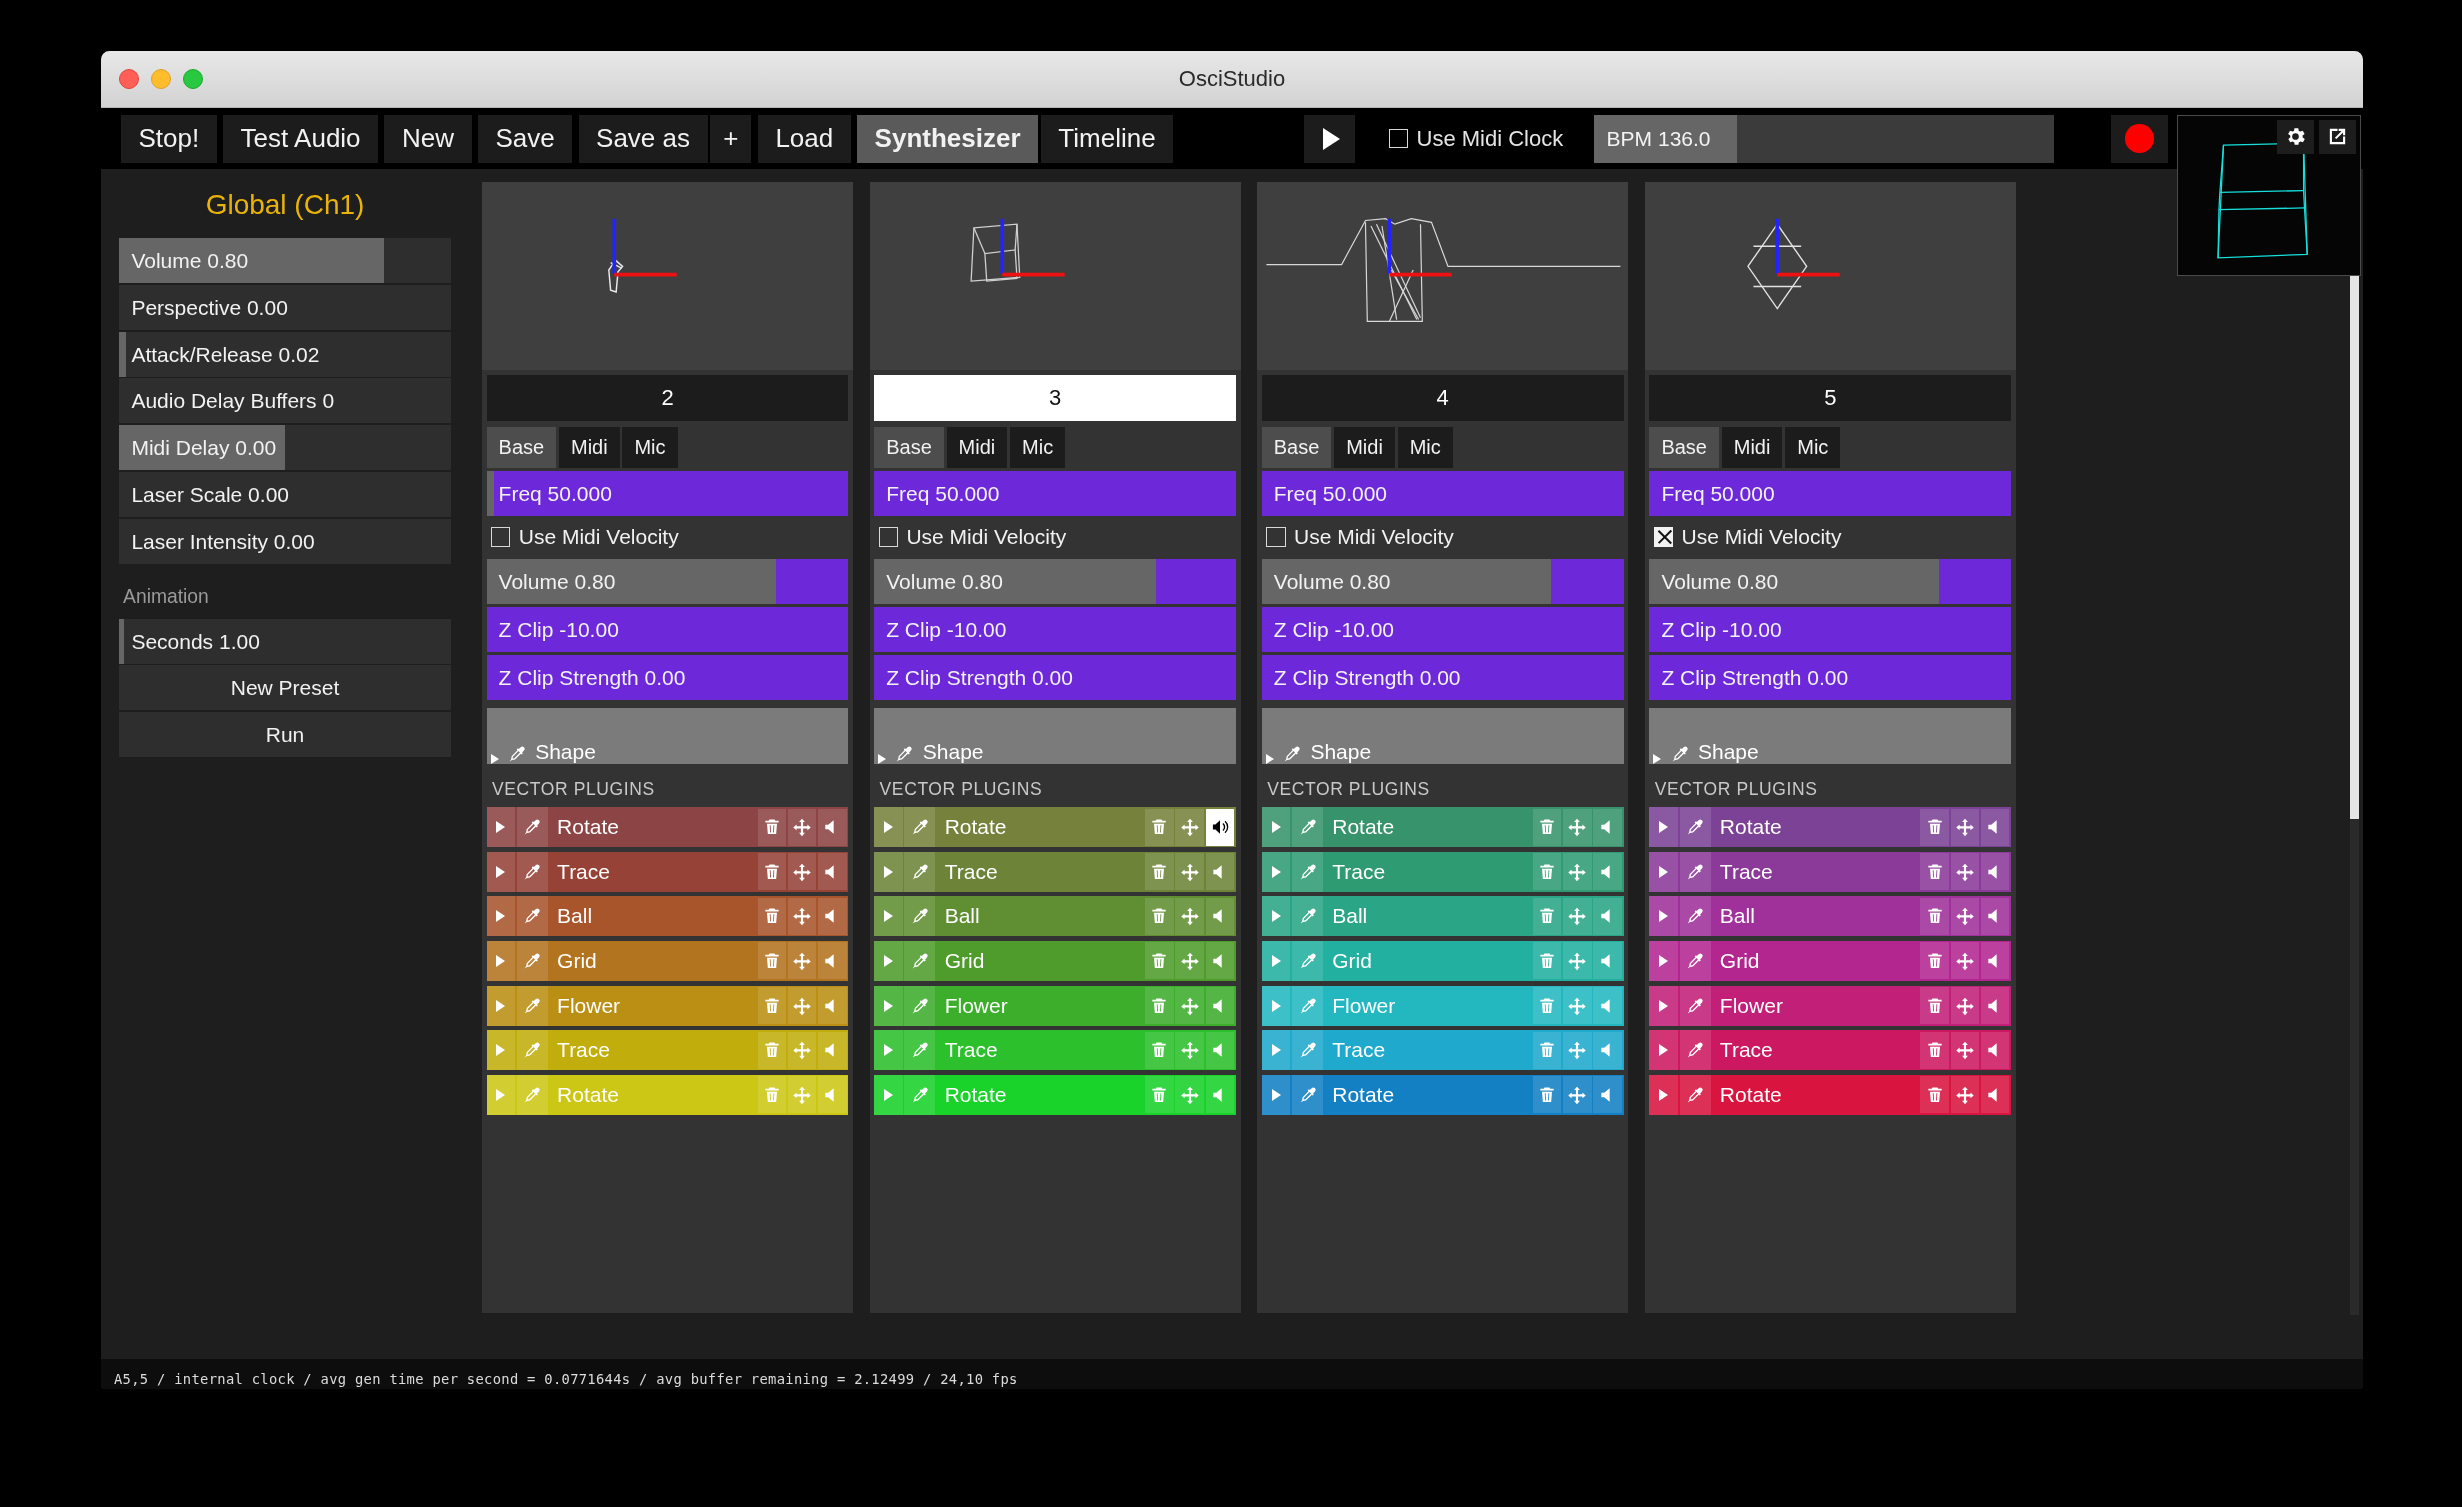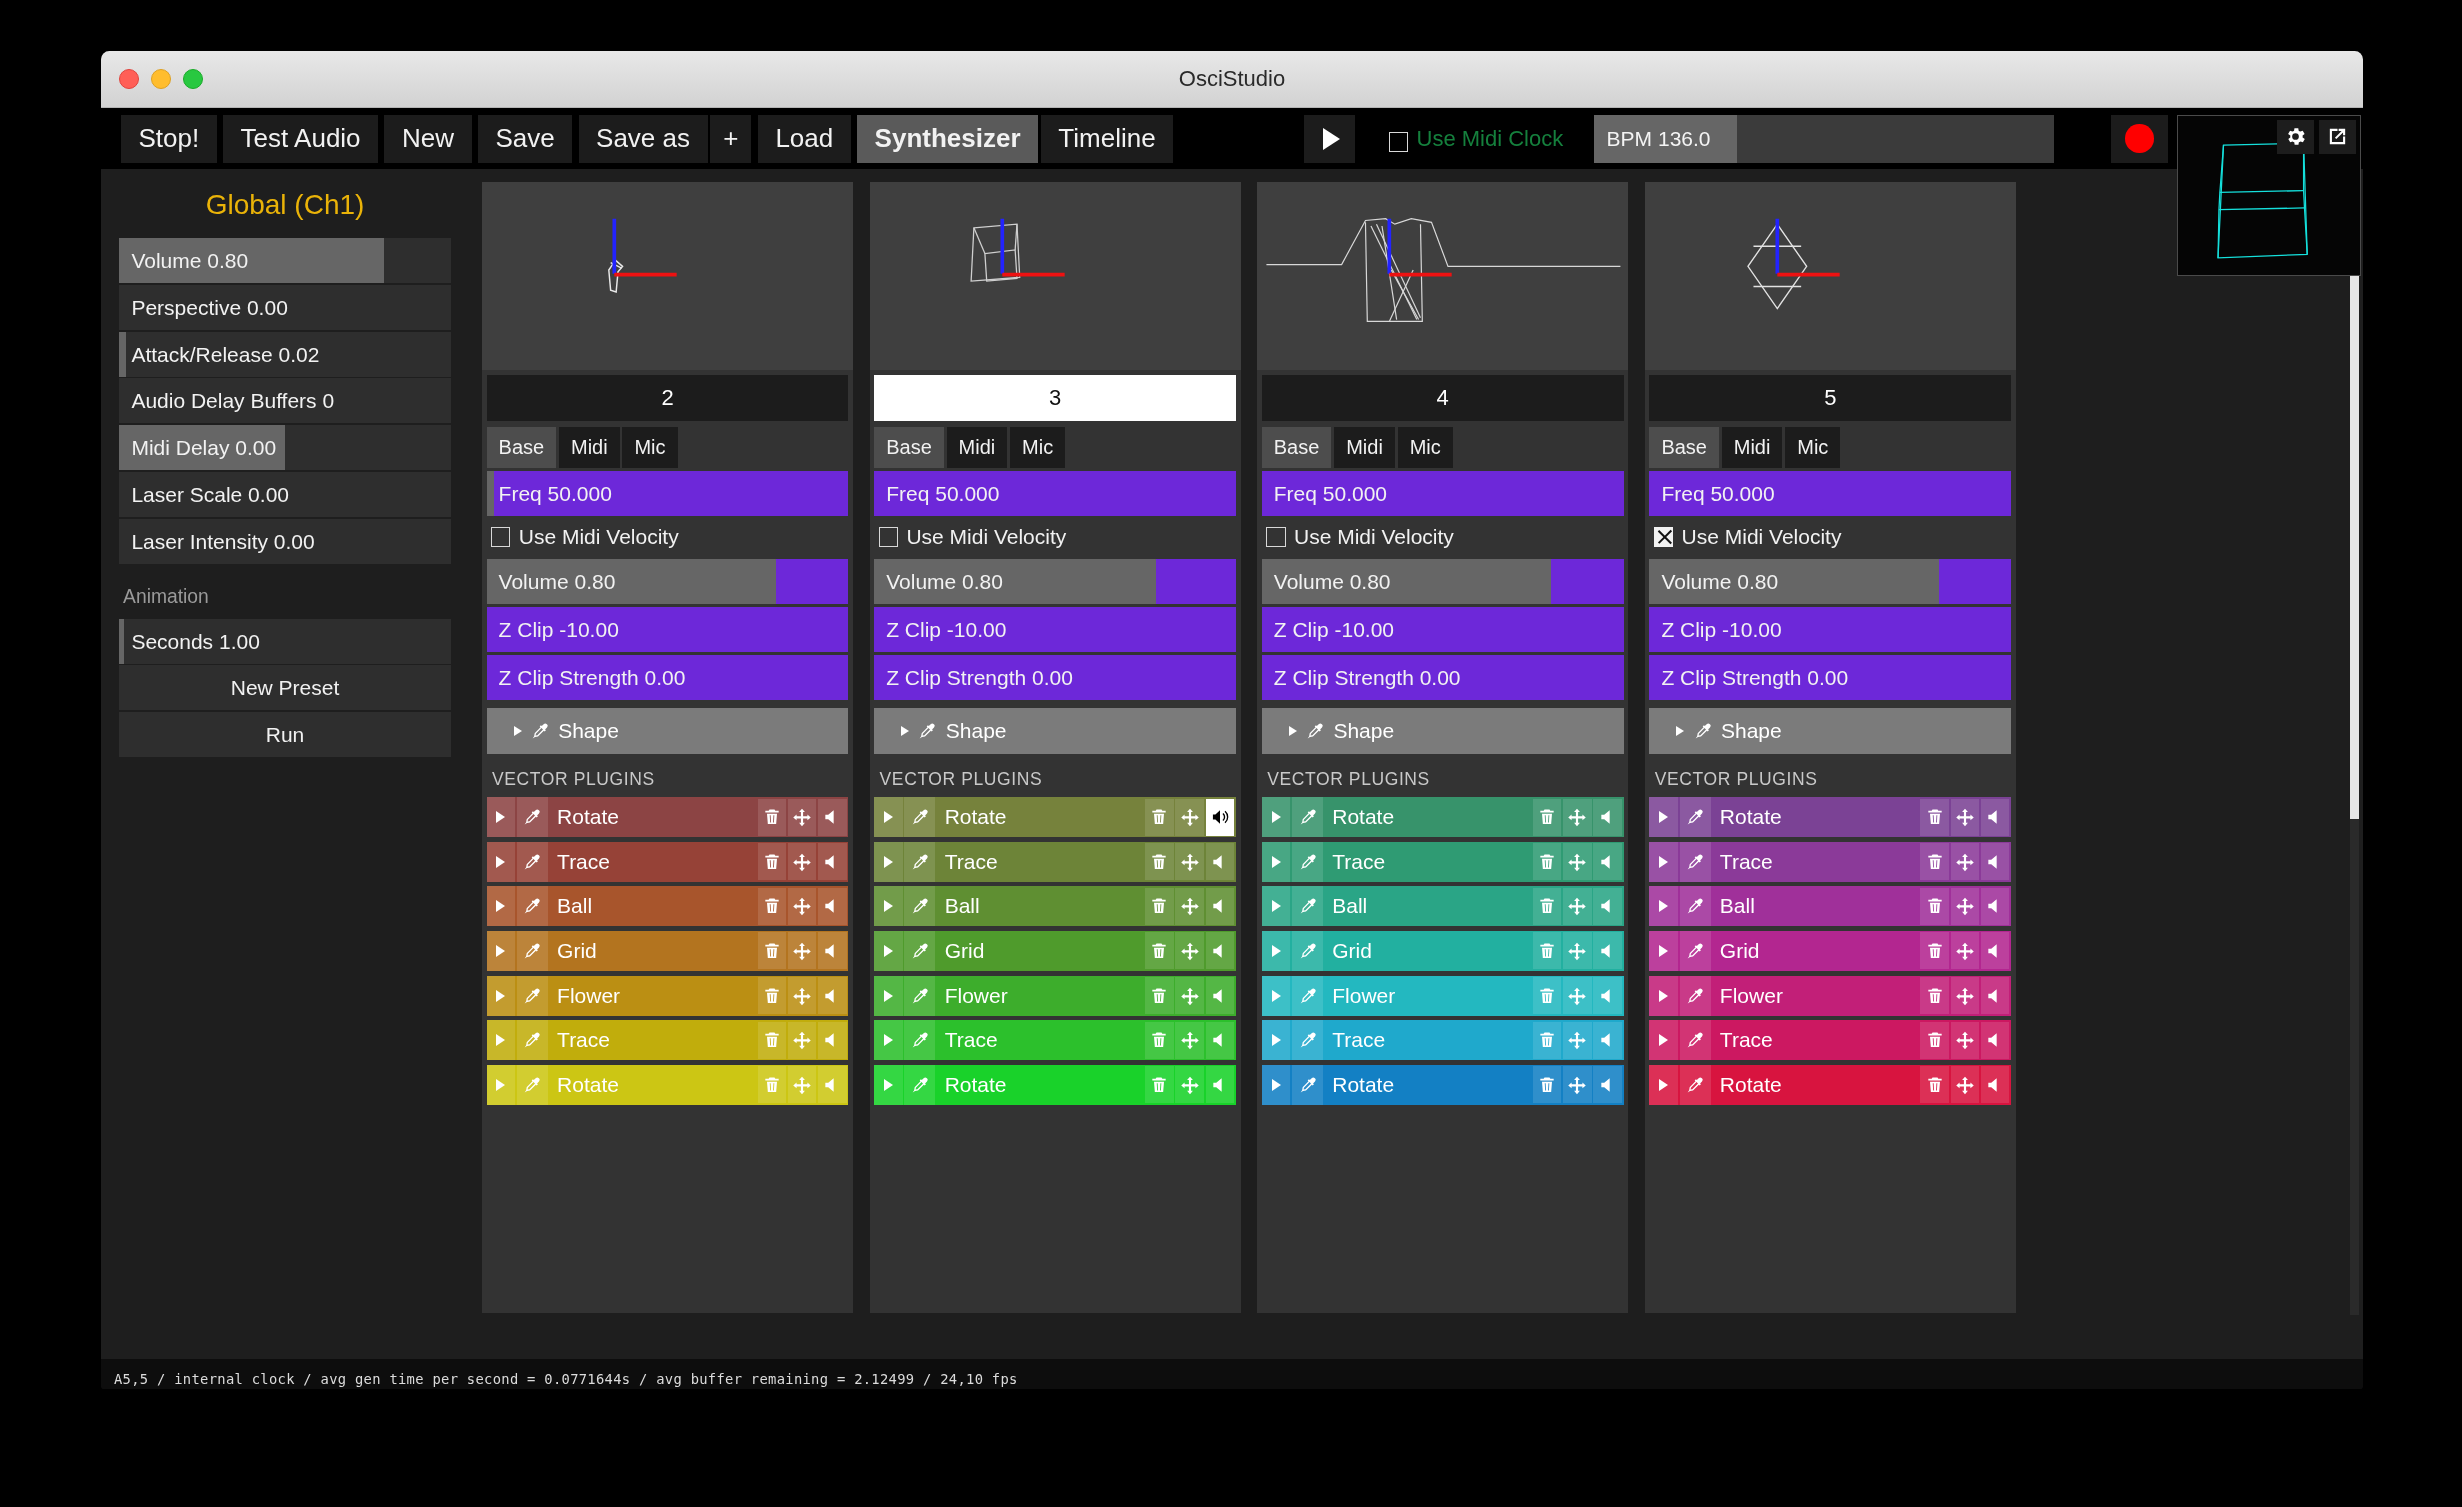--- a/index.html
+++ b/index.html
@@ -60,22 +60,22 @@
     display: flex; align-items: center; justify-content: center; cursor: pointer;
   }
   .play-tri {
     width: 0; height: 0;
     border-left: 17.5px solid #fff;
     border-top: 11px solid transparent;
     border-bottom: 11px solid transparent;
     margin-left: 3.7px;
   }
   .midiclock {
-    display: flex; align-items: flex-end; gap: 8.3px;
-    margin-left: 27.6px; color: #15803d; font-size: 22px; cursor: pointer;
+    display: flex; align-items: center; gap: 8.3px;
+    margin-left: 27.6px; color: #e5e5e5; font-size: 22px; cursor: pointer;
   }
   .cbox {
     width: 19.3px; height: 19.3px; border: 1.8px solid #d8d8d8; background: transparent;
     display: inline-block; position: relative; flex: none;
   }
   .cbox.checked { background: #f2f2f2; border-color: #f2f2f2; }
   .cbox.checked::before, .cbox.checked::after {
     content: ""; position: absolute; left: 0.9px; top: 7.4px;
     width: 17.5px; height: 1.8px; background: #111;
   }
@@ -181,22 +181,22 @@
   .rowslider .fill { position: absolute; left: 0; top: 0; bottom: 0; background: #666; }
   .rowslider .txt {
     position: relative; line-height: 45px; padding-left: 12px;
     color: #f2f2f2; font-size: 21px; white-space: nowrap;
   }
   .chk-row {
     display: flex; align-items: center; gap: 8.3px;
     padding: 9.2px 4.6px 7.4px 9.2px; color: #f2f2f2; font-size: 21px; cursor: pointer;
   }
   .shape-row {
-    margin: 8.3px 4.6px 0 4.6px; height: 46px; background: #7b7b7b;
-    display: flex; align-items: center; gap: 8.3px; padding-left: 27px;
+    margin: 8.3px 4.6px 0 4.6px; height: 56px; background: #7b7b7b;
+    display: flex; align-items: flex-end; gap: 8.3px; padding-left: 4px;
     color: #fff; font-size: 21px; cursor: pointer;
   }
   .vplabel {
     color: #c9c9c9; font-size: 17.5px; letter-spacing: 0.6px;
     padding: 14.7px 0 7.4px 10px;
   }
   .plugins { padding: 0 4.6px; }
   .plugin {
     height: 40px; margin-bottom: 4.6px;
     display: flex; align-items: center; gap: 0;

